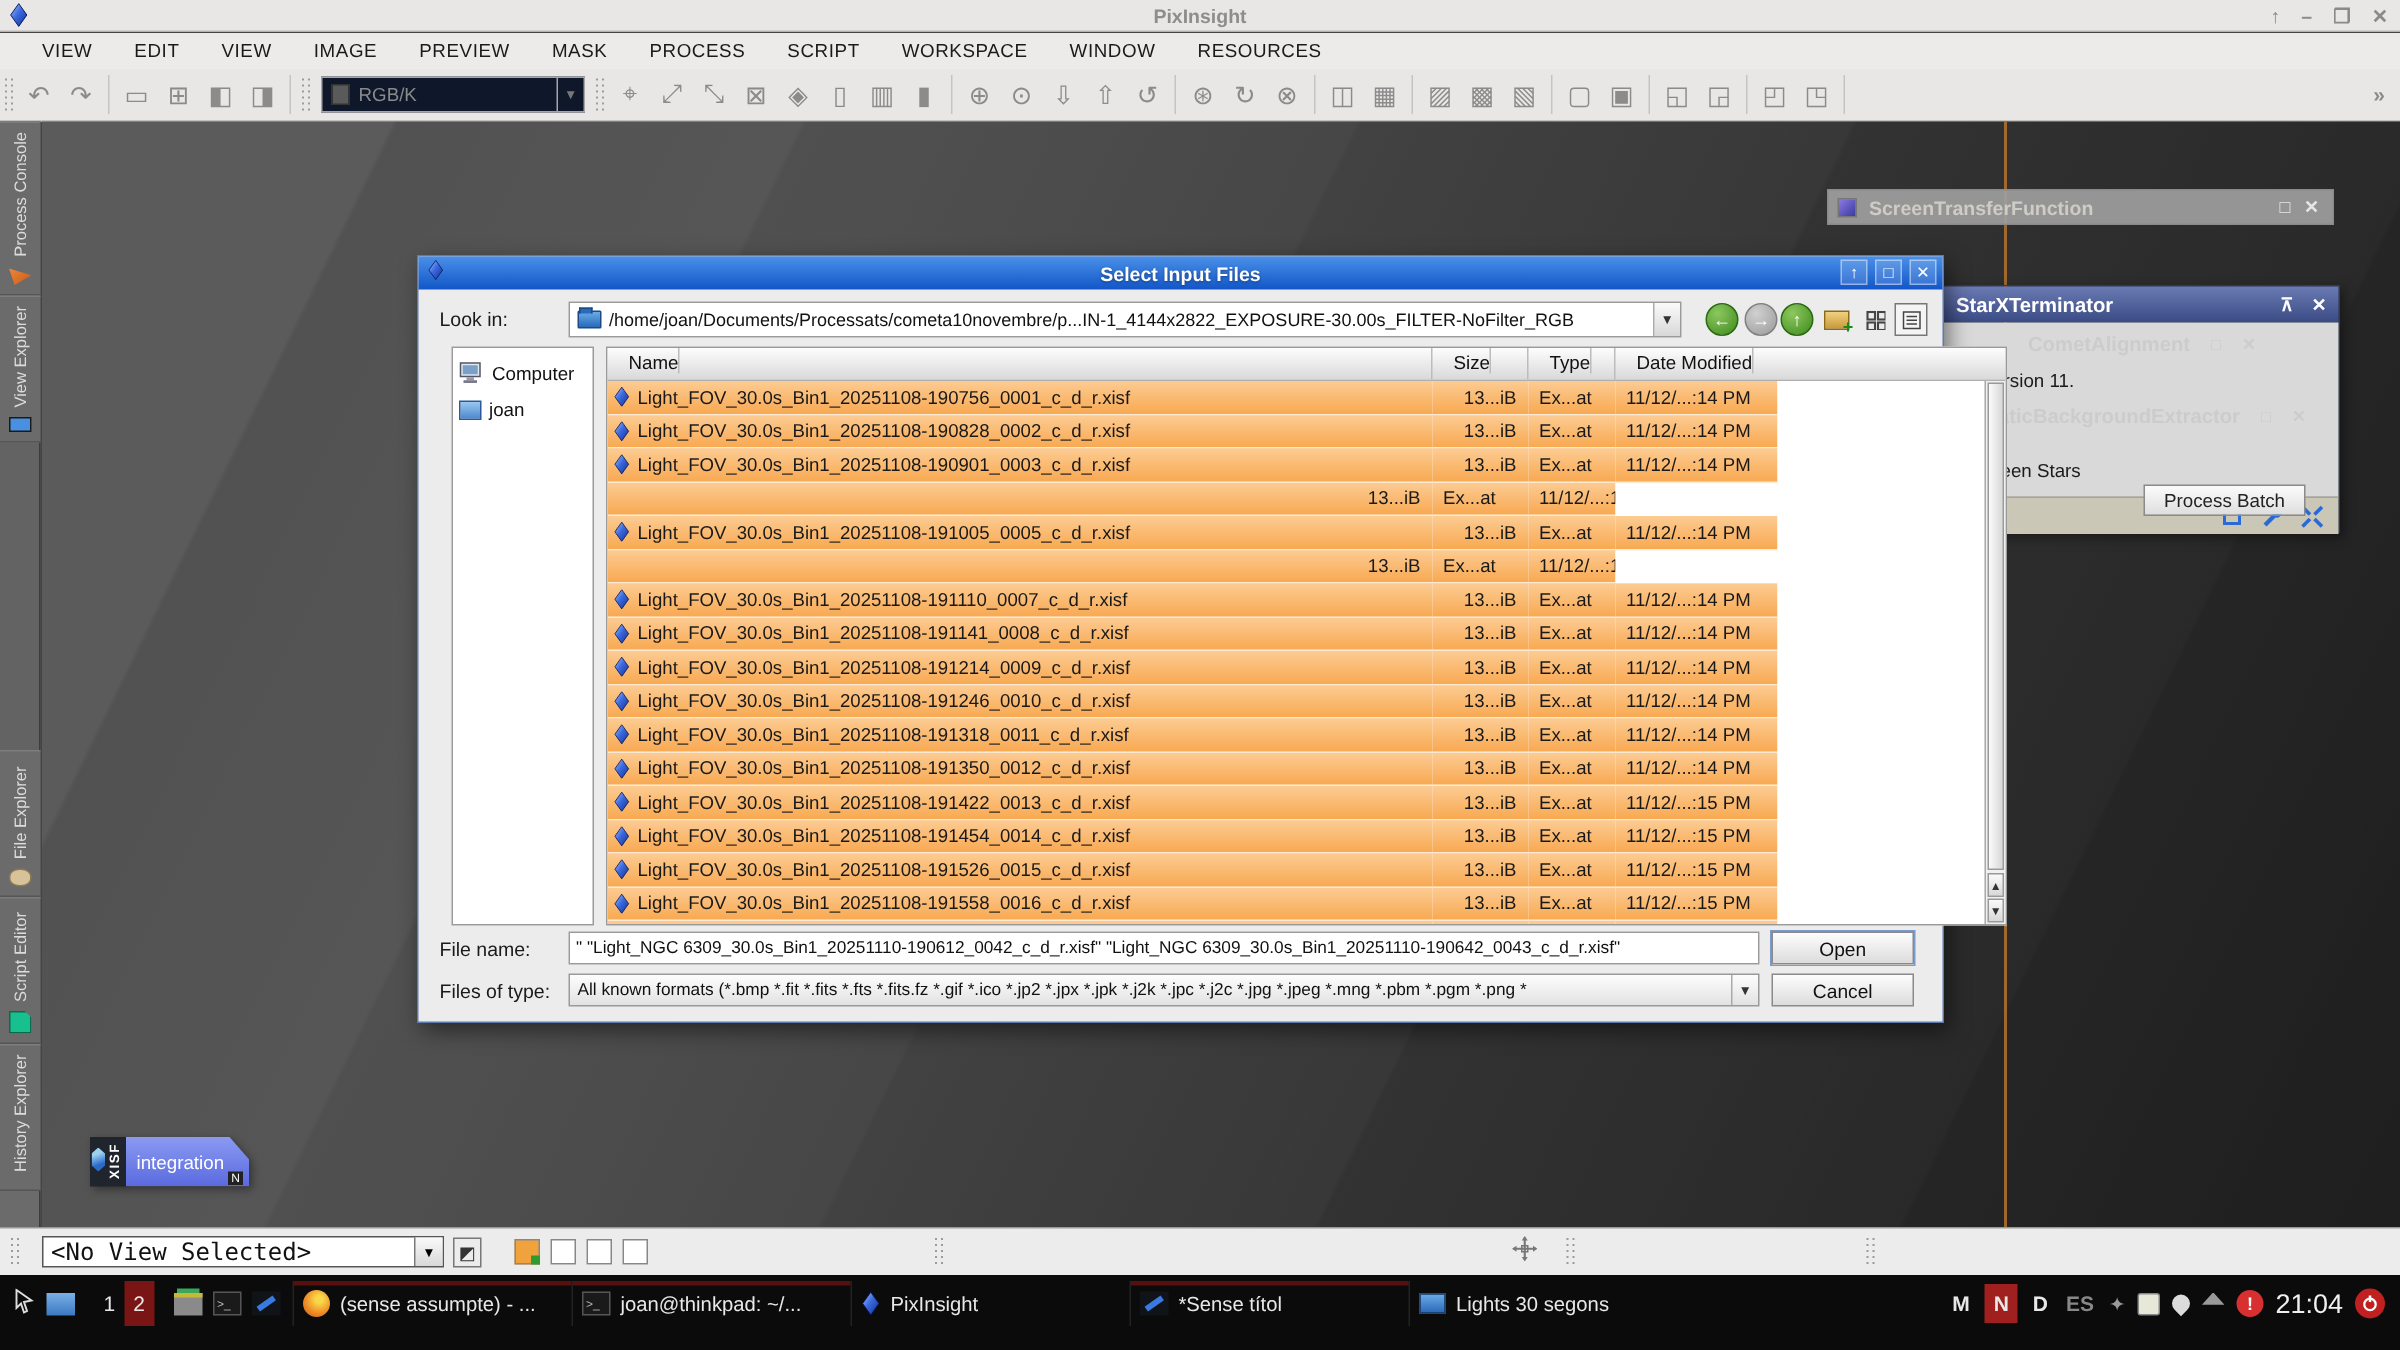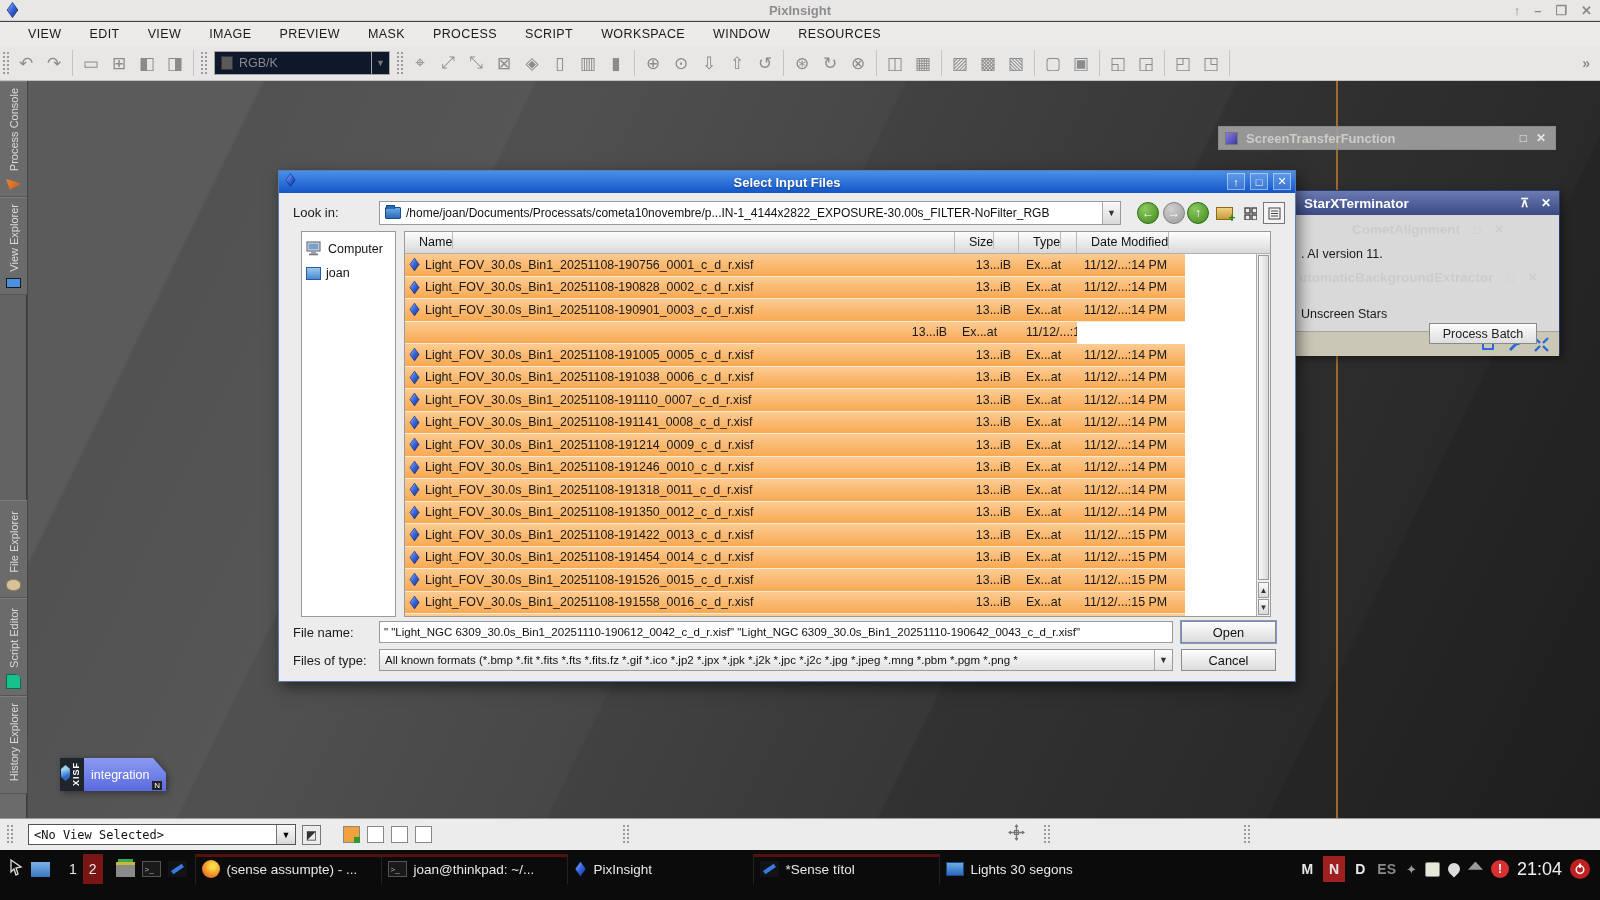--- a/index.html
+++ b/index.html
@@ -87,21 +87,21 @@
   .nav-sq { position:absolute; top:31px; width:22px; height:22px; display:flex; align-items:center; justify-content:center; }
   .nav-sq.pressed { border:1px solid #777; background:#f4f4f4; }
   .newfold { width:17px; height:13px; background:linear-gradient(#f0d080,#c89a38); border:1px solid #8a6a18; position:relative; }
   .newfold::after { content:"+"; position:absolute; right:-4px; bottom:-6px; color:#1a8a1a; font-weight:bold; font-size:12px; }
 
   .places { position:absolute; left:22px; top:60px; width:95px; height:386px; background:#fff; border:1px solid #9a9a9a; padding-top:4px; }
   .place { display:flex; align-items:center; gap:5px; padding:5px 4px; font-size:12.5px; color:#111; }
   .pc-ico { flex:none; }
   .joan-ico { width:15px; height:13px; background:linear-gradient(#9ac8f0,#4a8ad0); border:1px solid #2a5a9a; flex:none; }
 
-  .ftable { position:absolute; left:125px; top:60px; width:867px; height:386px; background:#fff; border:1px solid #9a9a9a; overflow:hidden; }
+  .ftable { position:absolute; left:125px; top:60px; width:934px; height:386px; background:#fff; border:1px solid #9a9a9a; overflow:hidden; }
   .fhead { display:grid; grid-template-columns:550px 64px 58px 108px 1fr; height:22px; background:linear-gradient(#fdfdfd,#d9d9d9); border-bottom:1px solid #b0b0b0; }
   .fhead span { font-size:12.5px; color:#111; padding:3px 0 0 7px; border-right:1px solid #bcbcbc; white-space:nowrap; overflow:hidden; }
   .fhead .sort { font-size:9px; color:#222; margin-left:14px; }
   .frows { position:absolute; left:0; top:22px; right:14px; bottom:0; overflow:hidden; }
   .frow { display:grid; grid-template-columns:550px 64px 58px 108px 1fr; height:22.5px; }
   .frow > span { background:linear-gradient(#fccb92,#f8a952); border-bottom:1px solid rgba(255,255,255,.6); font-size:12.4px; color:#191919; white-space:nowrap; overflow:hidden; display:flex; align-items:center; }
   .frow .c-fill { background:#fff; border-bottom:none; }
   .frow .c-name { padding-left:4px; gap:5px; }
   .frow .c-size { justify-content:flex-end; padding-right:8px; }
   .frow .c-type { padding-left:7px; }
@@ -122,21 +122,21 @@
   .icz-left { width:24px; background:#20242c; display:flex; align-items:center; justify-content:center; position:relative; }
   .icz-cube { position:absolute; left:1px; top:7px; width:9px; height:16px; background:linear-gradient(160deg,#9ad0f0 30%,#2a6ac8 70%); clip-path:polygon(50% 0,100% 25%,100% 75%,50% 100%,0 75%,0 25%); }
   .icz-xisf { writing-mode:vertical-rl; transform:rotate(180deg); color:#fff; font-size:9px; font-weight:bold; letter-spacing:1px; margin-left:8px; }
   .icz-right { flex:1; background:linear-gradient(#8a9af2,#5a6ade); clip-path:polygon(0 0, calc(100% - 13px) 0, 100% 45%, 100% 100%, 0 100%); display:flex; align-items:center; position:relative; }
   .icz-label { color:#fff; font-size:12.5px; margin-left:7px; }
   .icz-n { position:absolute; right:4px; bottom:1px; color:#fff; font-size:8px; background:#222; padding:0 2px; }
 
   
   .statusbar { position:absolute; left:0; top:818px; width:1600px; height:32px; background:#ececec; border-top:1px solid #9a9a9a; display:flex; align-items:center; }
   .view-combo { width:268px; height:21px; background:#fff; border:1px solid #555; margin-left:14px; display:flex; align-items:center; }
-  .view-combo .txt { flex:1; font-family:"DejaVu Sans Mono",monospace; font-size:12px; color:#111; padding-left:5px; white-space:nowrap; overflow:hidden; }
+  .view-combo .txt { flex:1; font-family:"DejaVu Sans Mono",monospace; font-size:16px; color:#111; padding-left:5px; white-space:nowrap; overflow:hidden; }
   .view-combo .dd { width:19px; height:19px; background:linear-gradient(#fafafa,#d8d8d8); border-left:1px solid #777; display:flex; align-items:center; justify-content:center; font-size:9px; }
   .sb-iconbtn { width:19px; height:20px; border:1px solid #777; background:#ececec; margin-left:6px; display:flex; align-items:center; justify-content:center; font-size:12px; color:#333; }
   .swatches { display:flex; gap:7px; margin-left:22px; }
   .swatch { width:17px; height:17px; border:1px solid #888; background:#fff; position:relative; }
   .swatch.on { background:#f0a23c; }
   .swatch.on::after { content:""; position:absolute; right:-1px; bottom:-1px; width:6px; height:6px; background:#2f9a2f; }
   .sb-cross { margin-left:auto; color:#777; }
   .sb-sep { width:8px; height:21px; background:radial-gradient(#9a9aa0 28%, transparent 32%); background-size:4px 4px; }
 
   
@@ -454,26 +454,20 @@
                 <use href="#diam"></use>
               </svg>
               <span>Light_FOV_30.0s_Bin1_20251108-191005_0005_c_d_r.xisf</span>
             </span>
      <span class="c-size">13...iB</span>
      <span class="c-type">Ex...at</span>
      <span class="c-date">11/12/...:14 PM</span>
      <span class="c-fill"></span>
    </div>
           <div class="frow">
-     <span class="c-name">
-              <svg class="xisf" width="11" height="13" viewBox="0 0 12 14">
-                <use href="#diam"></use>
-              </svg>
-              <span>Light_FOV_30.0s_Bin1_20251108-191038_0006_c_d_r.xisf</span>
-            </span>
      <span class="c-size">13...iB</span>
      <span class="c-type">Ex...at</span>
      <span class="c-date">11/12/...:14 PM</span>
      <span class="c-fill"></span>
    </div>
           <div class="frow">
      <span class="c-name">
               <svg class="xisf" width="11" height="13" viewBox="0 0 12 14">
                 <use href="#diam"></use>
               </svg>

